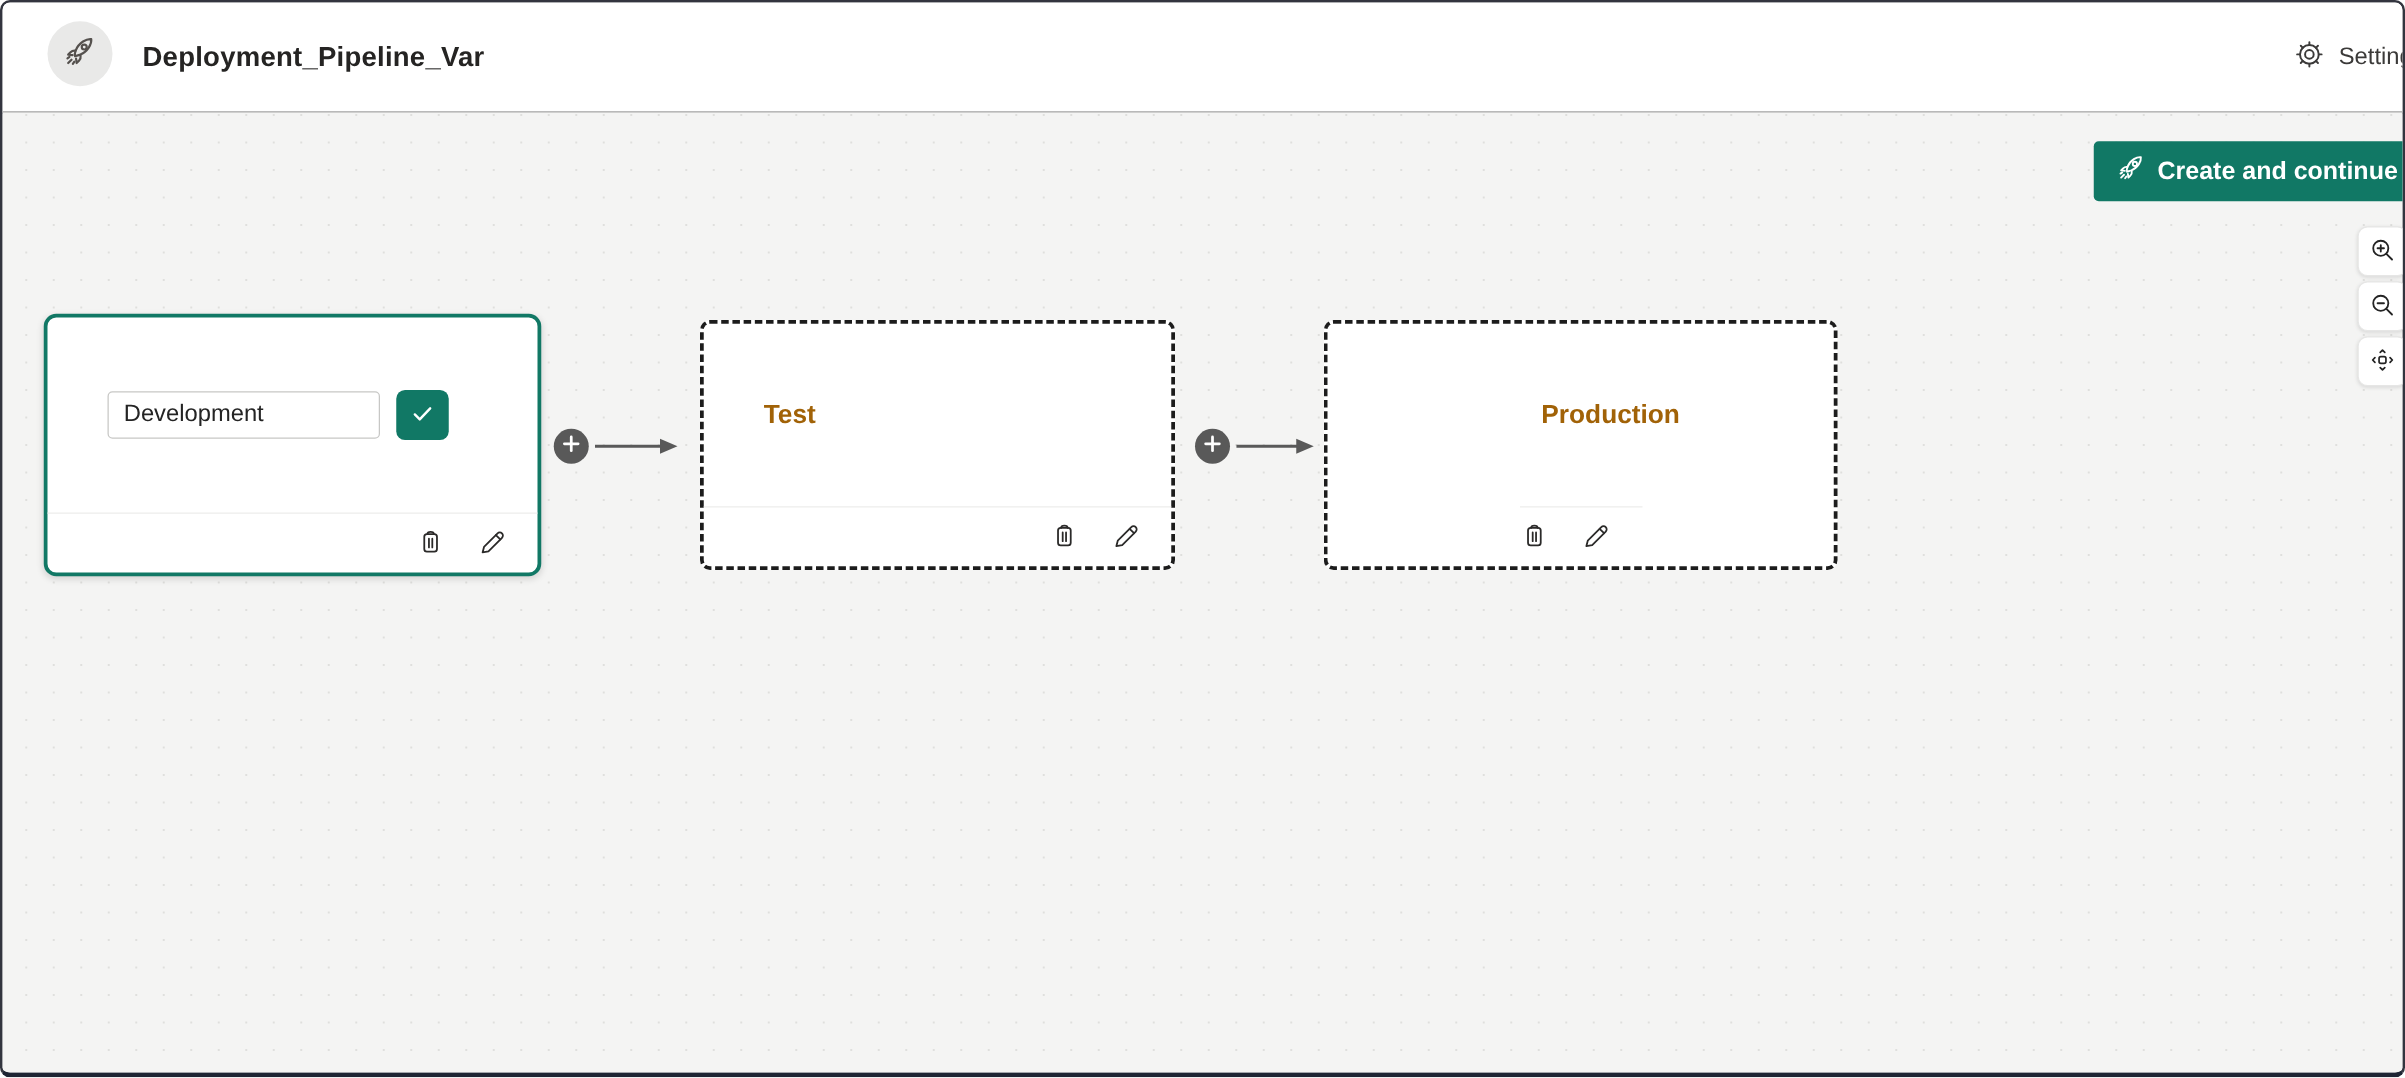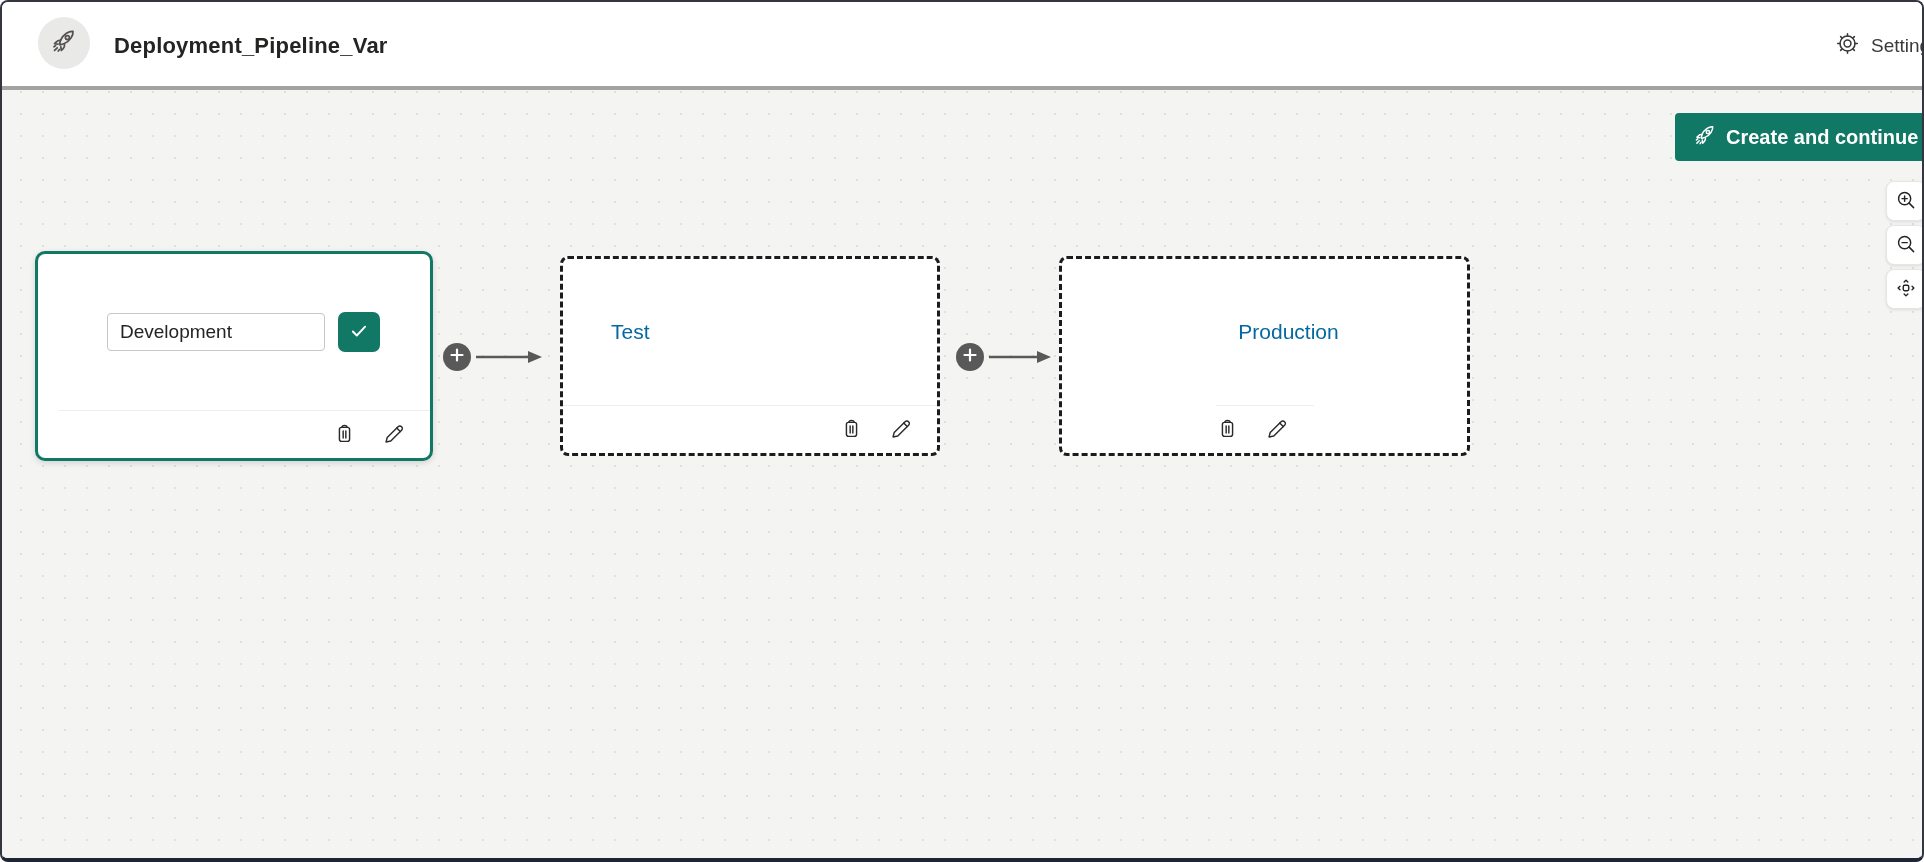--- a/index.html
+++ b/index.html
@@ -7,21 +7,21 @@
 
   .window {
     position:relative; width:1924px; height:862px;
     border:2px solid #33353f; border-bottom:4px solid #1e2534;
     border-radius:8px; overflow:hidden; background:#f4f4f3;
   }
 
   
   .header {
     position:absolute; top:0; left:0; right:0; height:88px;
-    background:#ffffff; border-bottom:4px solid #a3a3a3;
+    background:#ffffff; border-bottom:1px solid #a3a3a3;
     display:flex; align-items:center;
   }
   .app-avatar {
     position:absolute; left:36px; top:15px; width:52px; height:52px;
     border-radius:50%; background:#e9e9e8; display:flex; align-items:center; justify-content:center;
     color:#55514e;
   }
   .app-avatar svg { width:28px; height:28px; }
   .page-title {
     position:absolute; left:112px; top:0; height:88px; display:flex; align-items:center;
@@ -59,32 +59,31 @@
   .zoom-in  { top:90px; }
   .zoom-out { top:134px; }
   .zoom-fit { top:178px; }
 
   
   .card { position:absolute; background:#ffffff; display:flex; flex-direction:column; }
   .card-selected {
     left:33px; top:160px; width:398px; height:210px;
     border:3px solid #117865; border-radius:10px;
     box-shadow:0 2px 6px rgba(0,0,0,.14);
-    padding-left:21px;
   }
   .card-dashed {
     border:3px dashed #1c1c1c; border-radius:8px; cursor:pointer;
   }
   .card-test { left:558px; top:165px; width:380px; height:200px; }
   .card-prod { left:1057px; top:165px; width:411px; height:200px;align-items:center; }
 
   .card-body {
     flex:1 1 auto; display:flex; align-items:center; padding-left:48px;
   }
-  .stage-label { font-size:21px; color:#0369a1; }
+  .stage-label { font-size:21px; color:#a16207;font-weight:bold; }
 
   .stage-input {
     width:218px; height:38px; border:1px solid #c7c7c5; border-radius:4px;
     padding:0 12px; font-size:19px; color:#242424; font-family:inherit; background:#fff;
     outline:none;
   }
   .confirm-btn {
     width:42px; height:40px; margin-left:13px; border:none; border-radius:7px;
     background:#117865; cursor:pointer; display:flex; align-items:center; justify-content:center;
   }

